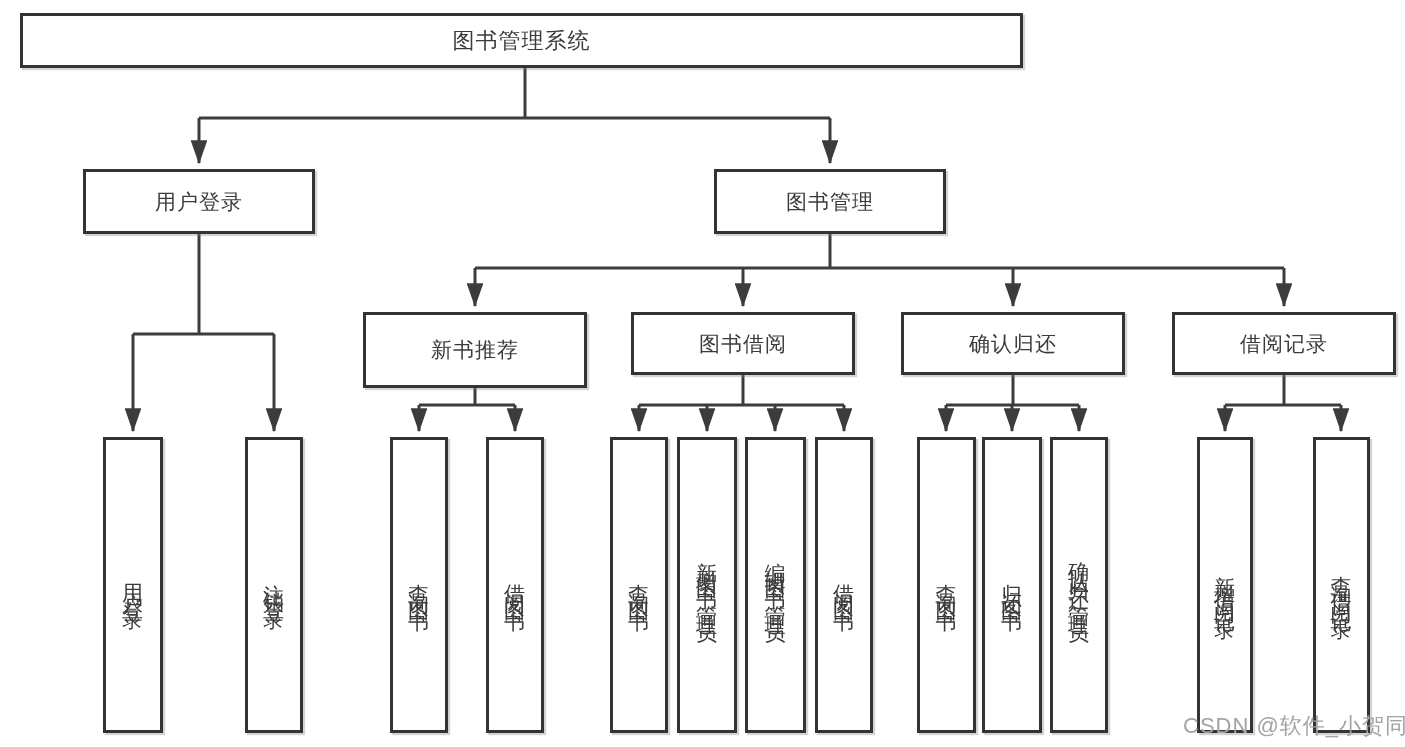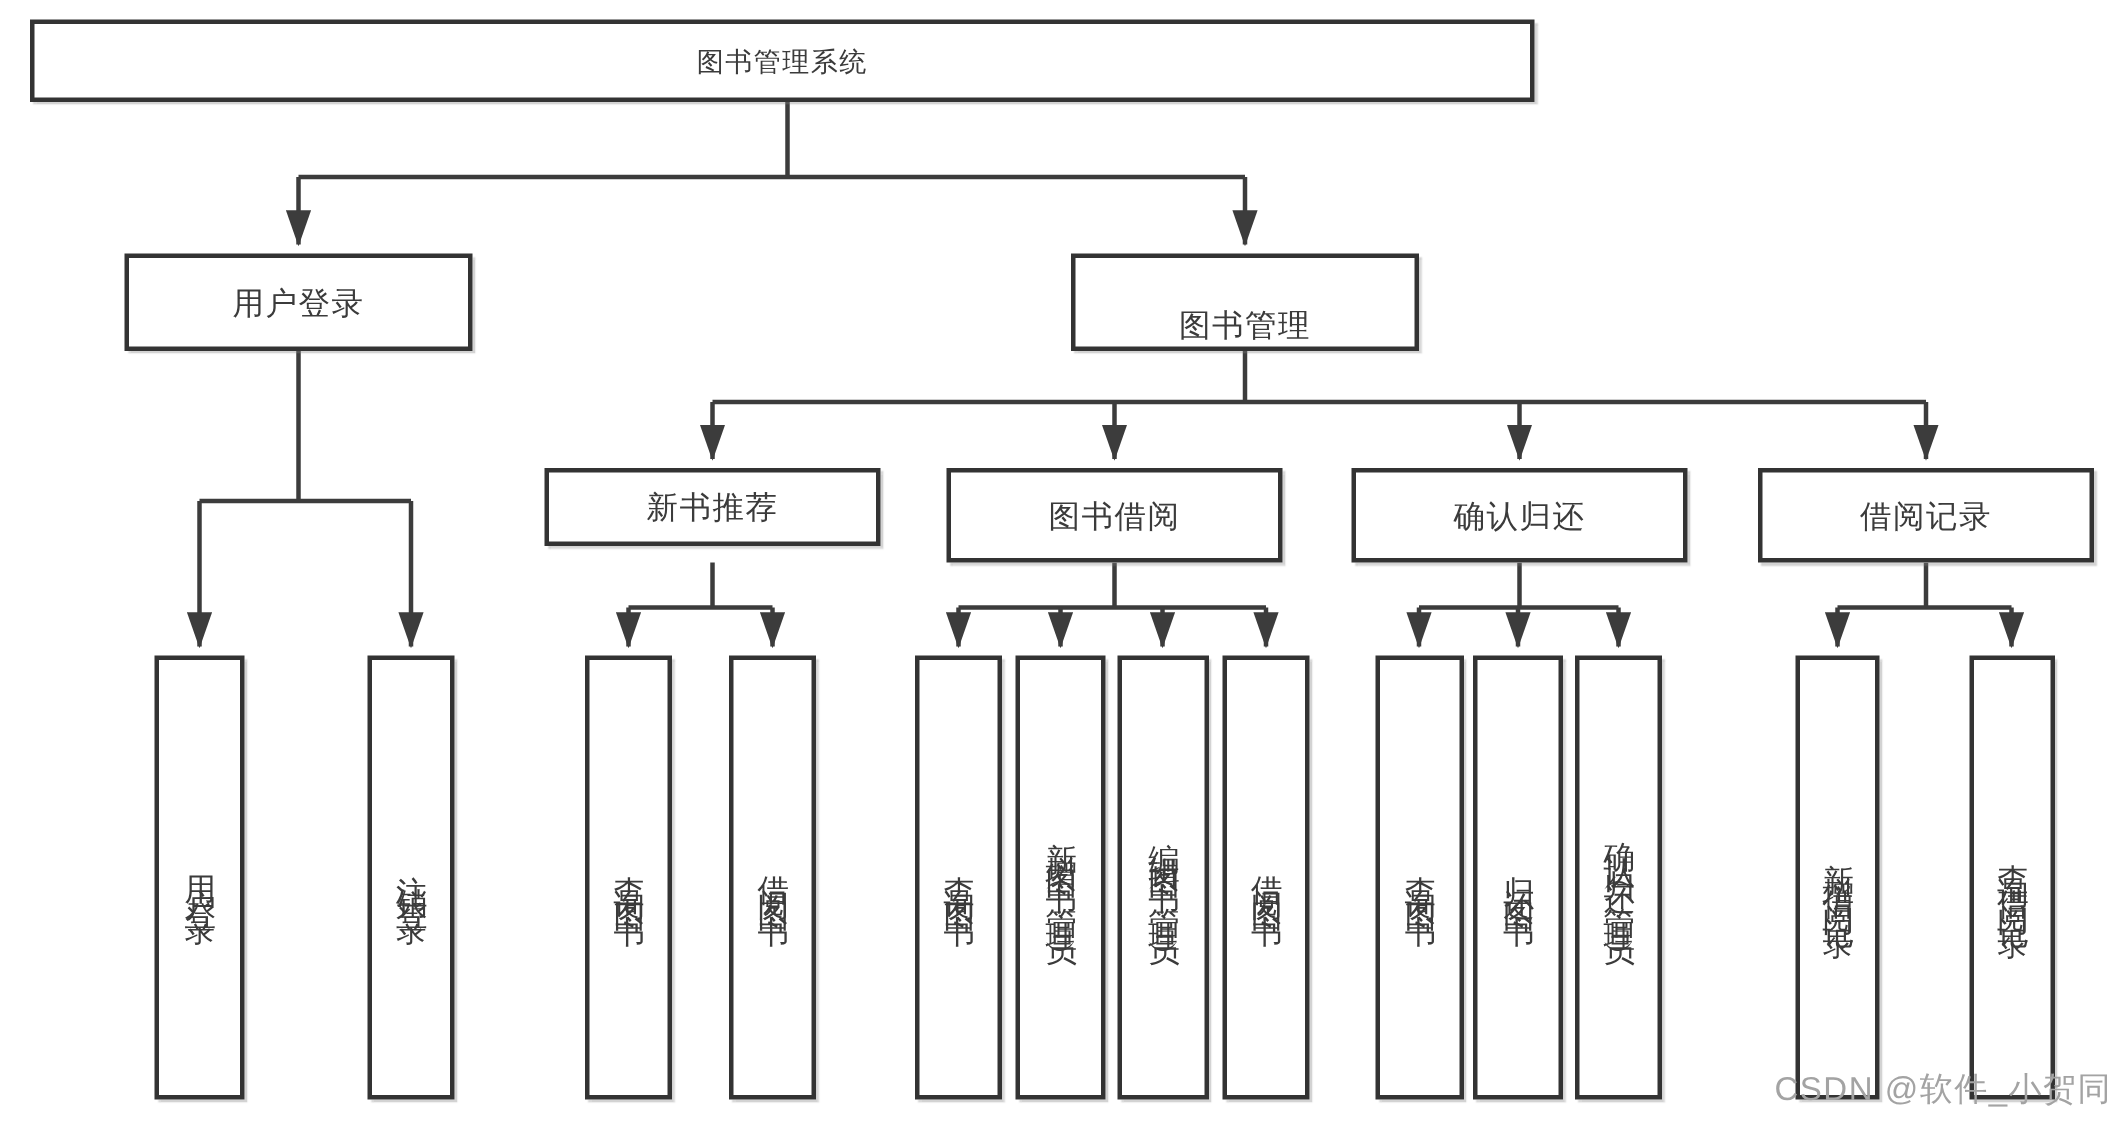--- a/index.html
+++ b/index.html
@@ -22,21 +22,21 @@
     box-sizing: border-box;
     background: #ffffff;
     border: 3px solid #333333;
     color: #3b3b3b;
     display: flex;
     align-items: center;
     justify-content: center;
     box-shadow: 2px 2px 1px rgba(130,130,130,0.35);
   }
   .node.h { font-size: 21px; letter-spacing: 1px; }
-  .node.root { font-size: 18px; letter-spacing: 1px; }
+  .node.root { font-size: 22px; letter-spacing: 1px; }
   .node.v span {
     writing-mode: vertical-rl;
     text-orientation: mixed;
     font-size: 21px;
     letter-spacing: 0.42em;
     line-height: 1;
   }
   .watermark {
     position: absolute;
     left: 1183px;
@@ -103,25 +103,25 @@
     <path class="line" d="M1341,405 L1341,431" marker-end="url(#arrow)"></path>
   </svg>
 
   <div class="node root" style="left:20px; top:13px; width:1003px; height:55px;">
     <span>图书管理系统</span>
   </div>
 
   <div class="node h" style="left:83px; top:169px; width:232px; height:65px;">
     <span>用户登录</span>
   </div>
-  <div class="node h" style="left:714px; top:169px; width:232px; height:65px;align-items:flex-end;">
+  <div class="node h" style="left:714px; top:169px; width:232px; height:65px;">
     <span>图书管理</span>
   </div>
 
-  <div class="node h" style="left:363px; top:312px; width:224px; height:52px;">
+  <div class="node h" style="left:363px; top:312px; width:224px; height:76px;">
     <span>新书推荐</span>
   </div>
   <div class="node h" style="left:631px; top:312px; width:224px; height:63px;text-align:center;">
     <span>图书借阅</span>
   </div>
   <div class="node h" style="left:901px; top:312px; width:224px; height:63px;">
     <span>确认归还</span>
   </div>
   <div class="node h" style="left:1172px; top:312px; width:224px; height:63px;">
     <span>借阅记录</span>

